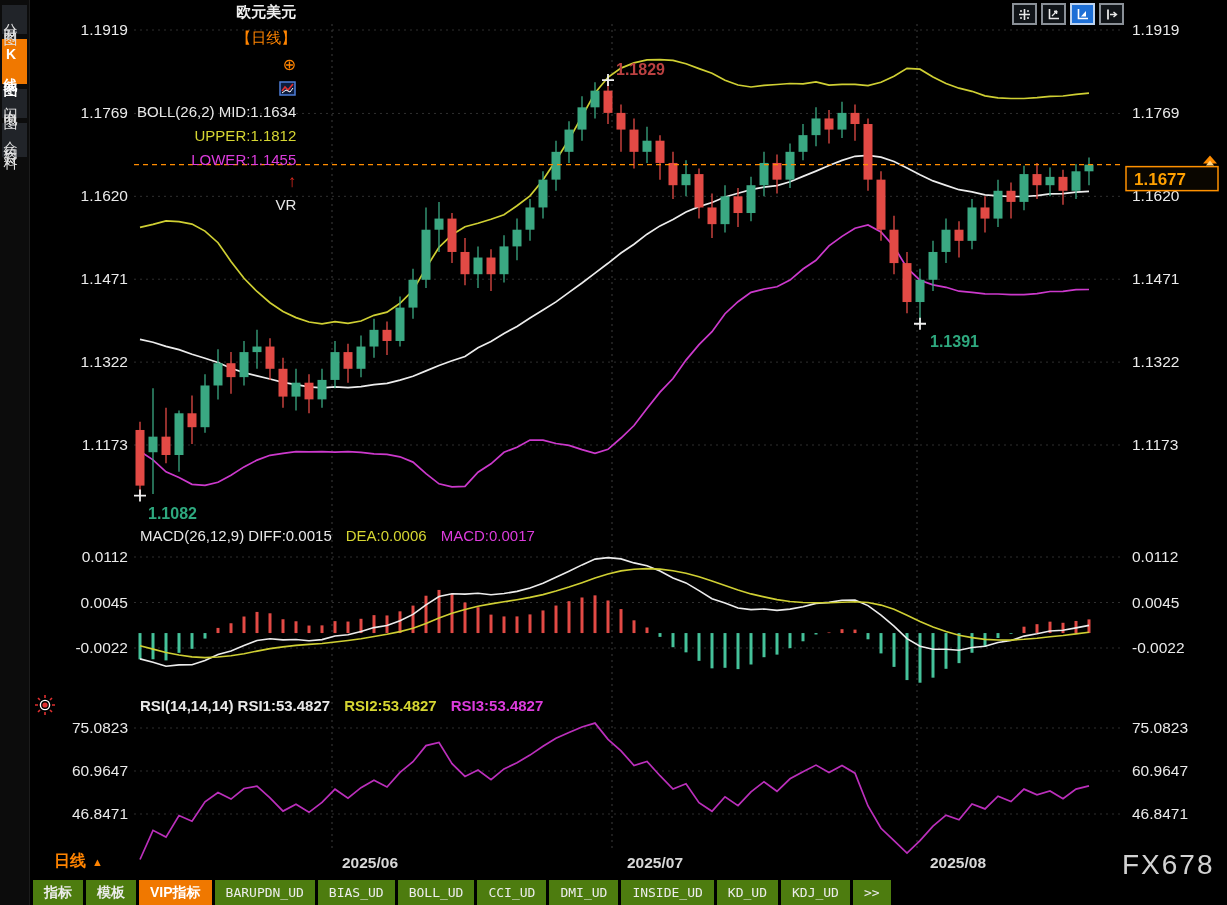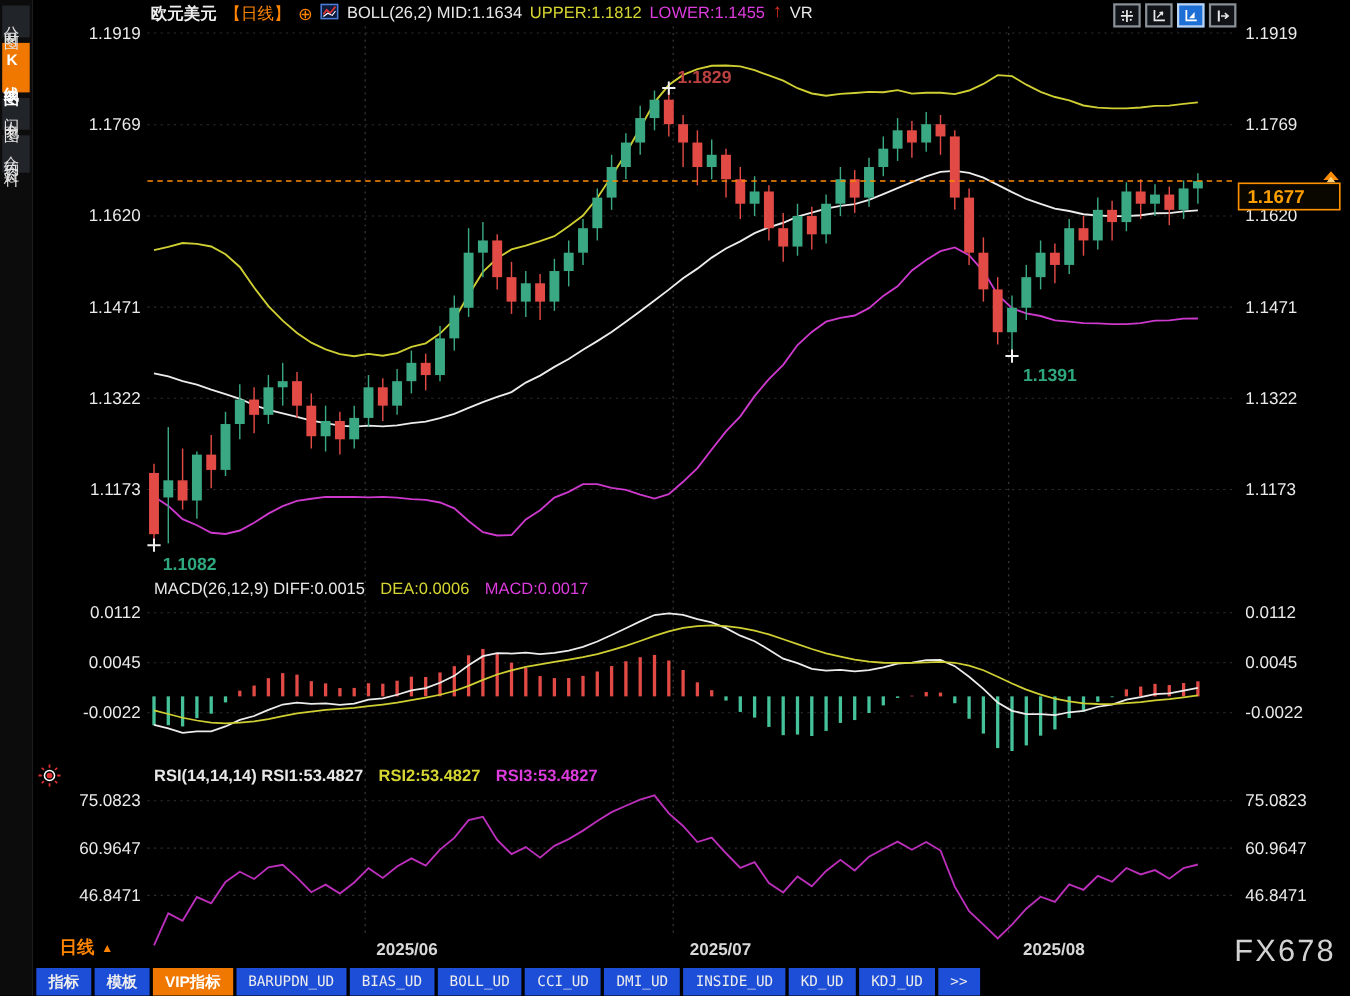--- a/index.html
+++ b/index.html
@@ -10,42 +10,42 @@
   .overlay{position:absolute;z-index:5;}
 
   
   #sidebar{left:0;top:0;width:29px;height:905px;background:#0c0c0c;border-right:1px solid #1c1c1c;}
   .side-tab{width:25px;margin:0 0 5px 2px;background:#212429;color:#e3e3e3;
             writing-mode:vertical-lr;text-orientation:upright;letter-spacing:5px;
             font-size:14px;padding:7px 0;text-align:center;cursor:pointer;}
   .side-tab.active{background:#f07800;color:#fff;font-weight:bold;}
 
   
-  #topbar{left:137px;top:3px;height:22px;display:flex;align-items:flex-start;gap:7px;font-size:15px;white-space:nowrap;}
+  #topbar{left:137px;top:3px;height:22px;display:flex;align-items:flex-end;gap:7px;font-size:15px;white-space:nowrap;flex-direction:column;}
   .t-sym{color:#efefef;font-weight:bold;}
   .t-period{color:#ff8400;font-weight:normal;}
   .t-white{color:#e8e8e8;}
   .t-yellow{color:#d6d632;}
   .t-magenta{color:#dd3cdd;}
   .t-redarrow{color:#e42b20;font-weight:bold;font-size:17px;line-height:14px;}
 
   #tool-icons{right:103px;top:3px;display:flex;gap:4px;}
   .ticon{width:21px;height:18px;border:2px solid #8a9097;background:#101418;display:flex;align-items:center;justify-content:center;cursor:pointer;}
   .ticon.active{background:#1d6fd6;border-color:#bcd2ee;}
 
   
   #macd-header{left:140px;top:527px;font-size:15px;display:flex;gap:14px;white-space:nowrap;}
   #rsi-header{left:140px;top:697px;font-size:15px;display:flex;gap:14px;white-space:nowrap;font-weight:bold;}
   #rsi-alert{left:33px;top:693px;}
 
   
   #period-switch{left:54px;top:851px;color:#ff8400;font-weight:bold;font-size:16px;cursor:pointer;display:flex;gap:6px;align-items:center;}
   #watermark{left:1094px;top:849px;color:#d2d2d2;font-size:28px;letter-spacing:2px;margin-left:28px;}
   #bottom-tabs{left:33px;top:880px;height:25px;display:flex;align-items:stretch;gap:3px;}
-  .btab{background:#1d4ed8;color:#ececec;font-size:14px;padding:3px 11px;display:flex;align-items:center;cursor:pointer;font-weight:bold;}
+  .btab{background:#4d7c0f;color:#ececec;font-size:14px;padding:3px 11px;display:flex;align-items:center;cursor:pointer;font-weight:bold;}
   .btab.mono{font-family:"DejaVu Sans Mono",monospace;font-weight:normal;font-size:13px;}
   .btab.active{background:#f07800;color:#fff;}
 </style>
 </head>
 <body>
 
 <svg id="chart-svg" width="1227" height="905">
     <line x1="134" y1="30" x2="1122" y2="30" stroke="#2f2f2f" stroke-width="1" stroke-dasharray="2,4"></line>
     <text x="128" y="35" fill="#eaeaea" font-size="15.5" text-anchor="end">1.1919</text>
     <text x="1132" y="35" fill="#eaeaea" font-size="15.5" text-anchor="start">1.1919</text>

